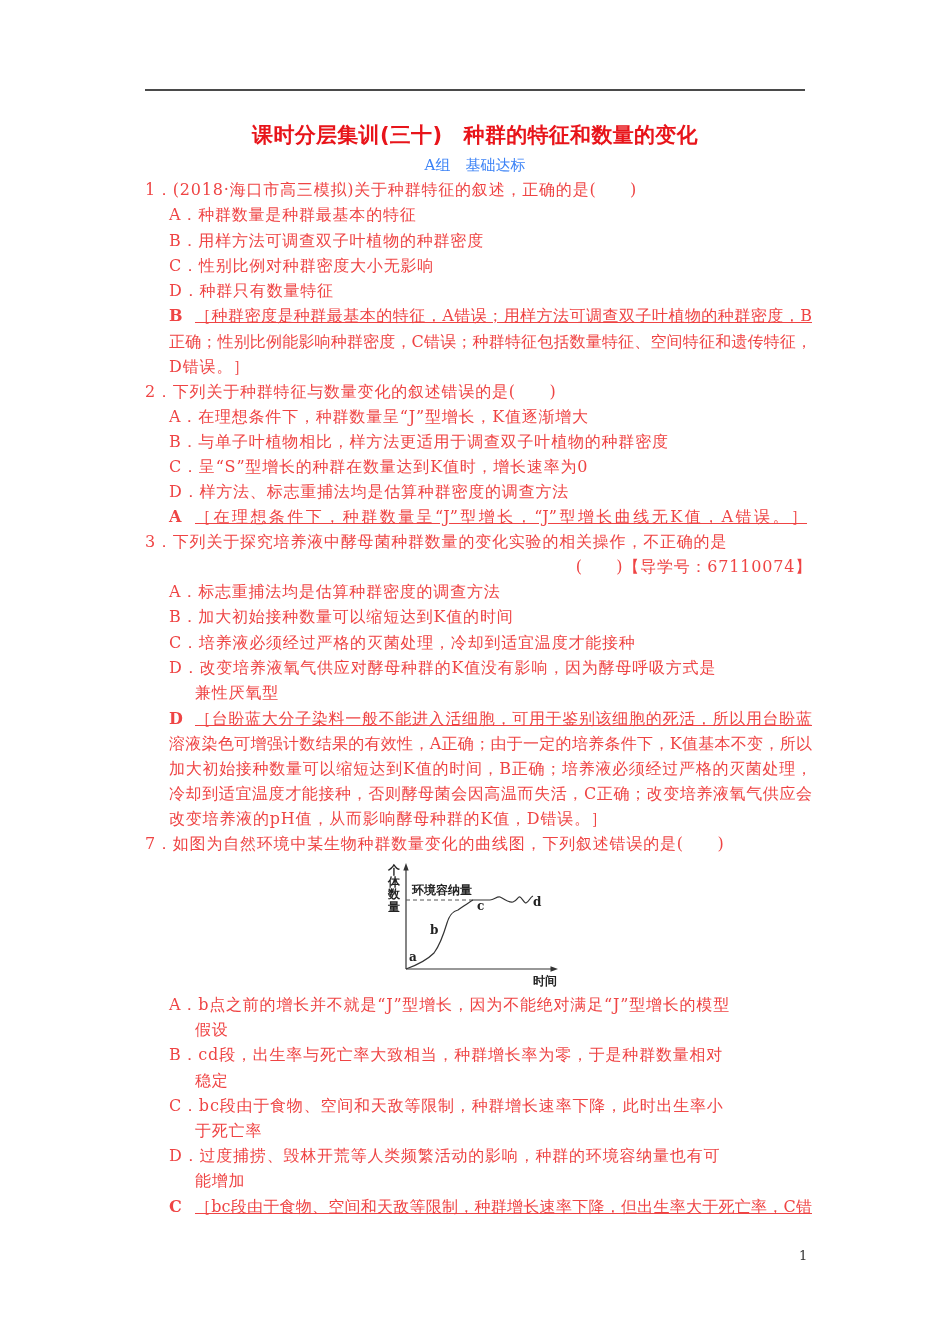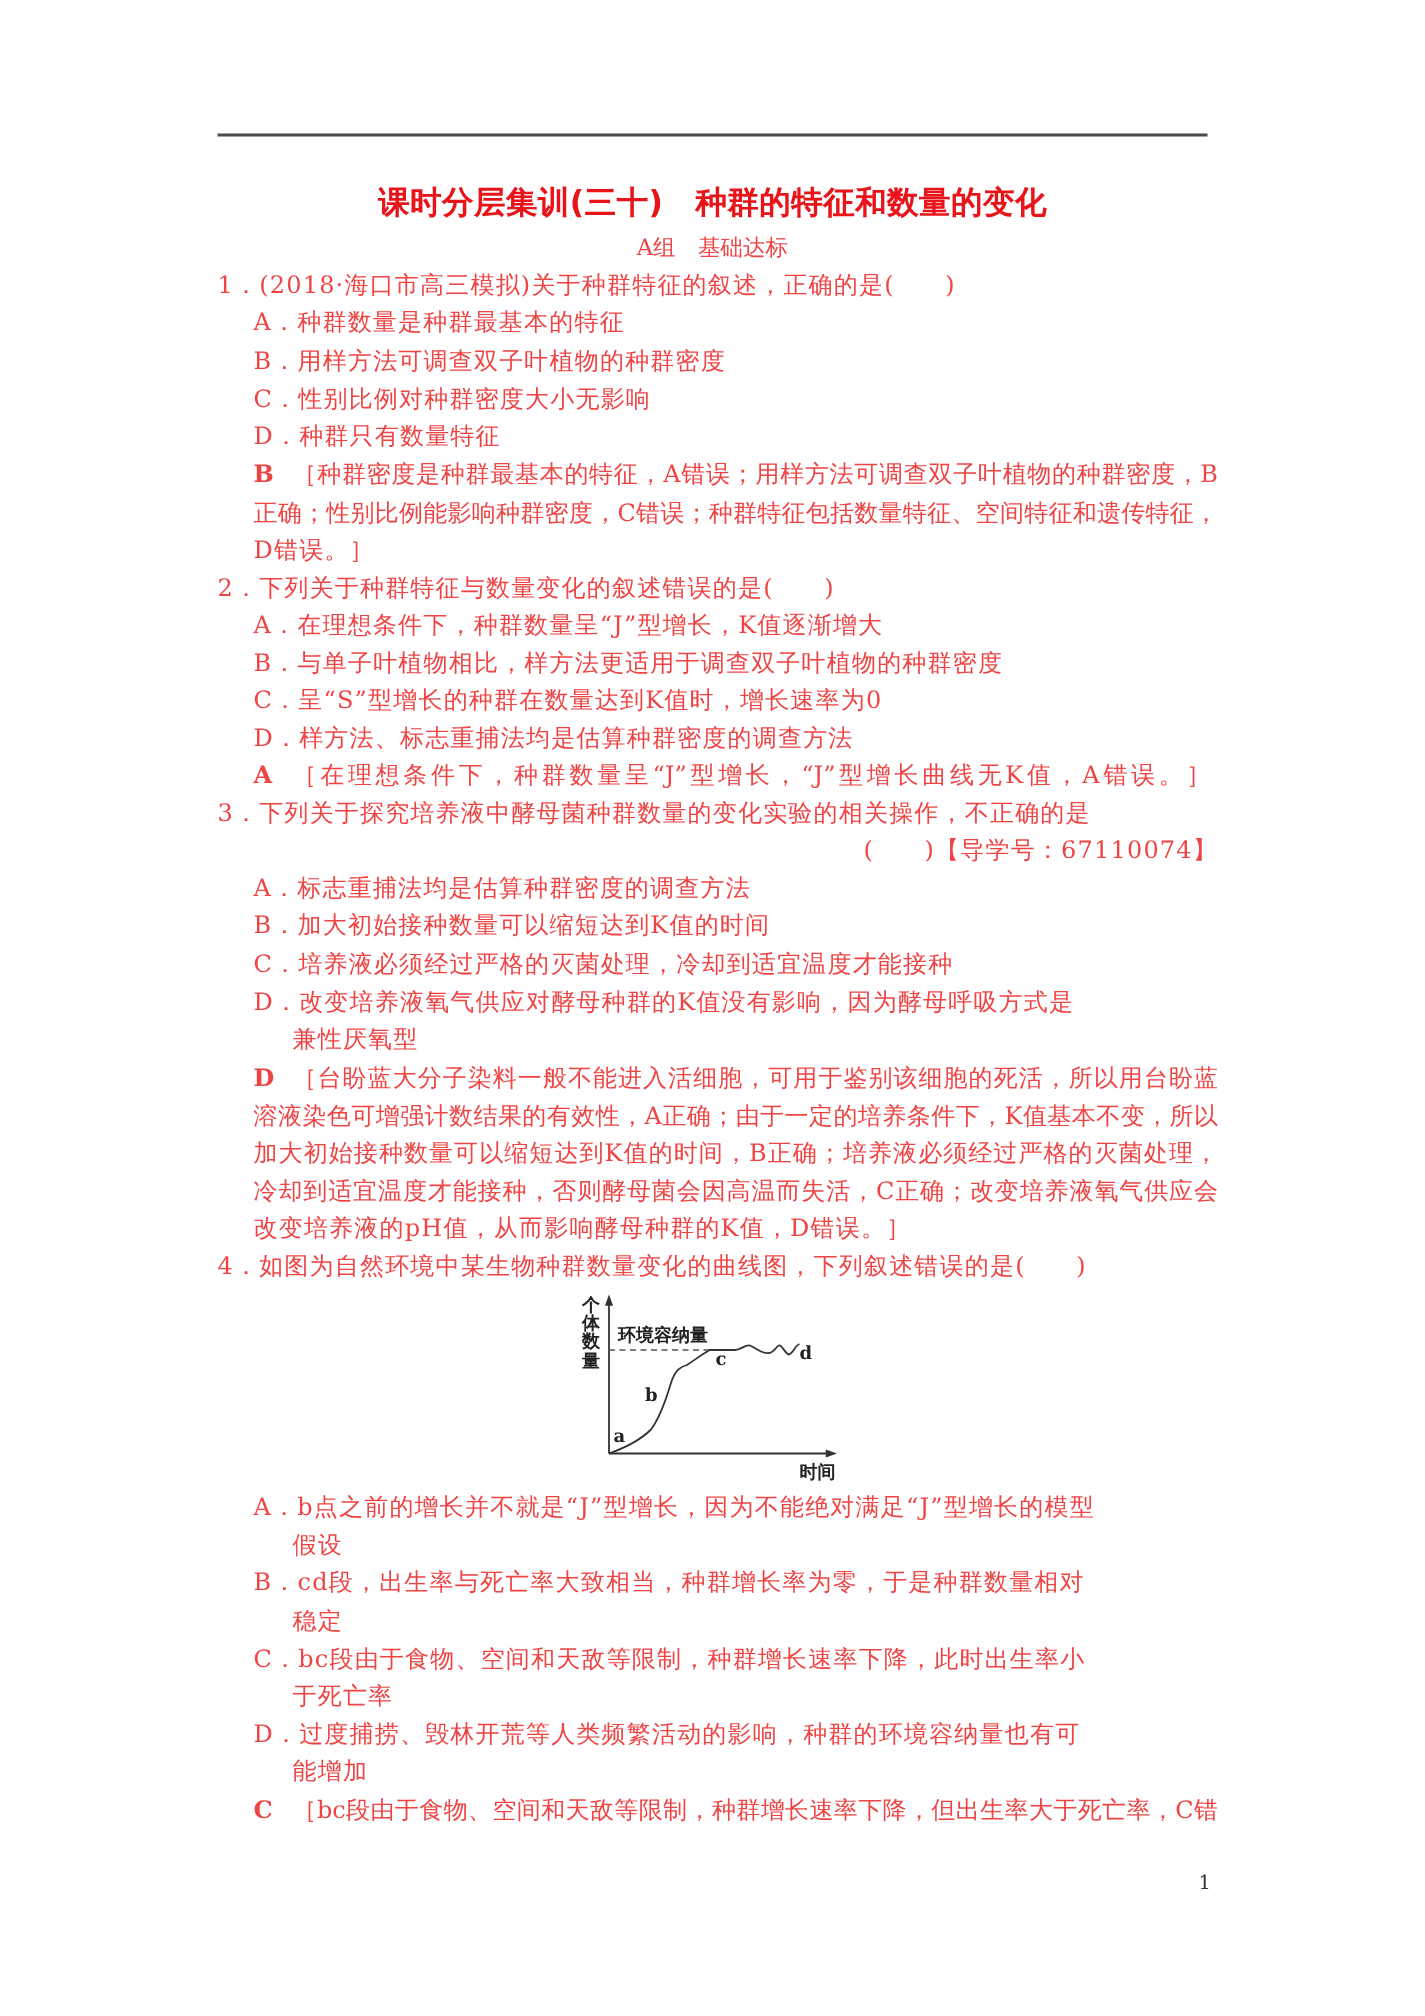--- a/index.html
+++ b/index.html
@@ -3,31 +3,31 @@
 <meta charset="utf-8">
 <style>
   html, body { margin:0; padding:0; background:#ffffff; }
   body { width:950px; height:1344px; position:relative; overflow:hidden;
          font-family:"DejaVu Serif","Liberation Serif",serif; color:#222; }
   .rule { position:absolute; left:145px; top:89px; width:660px; height:2px; background:#4a4a4a; }
   .title { position:absolute; left:0; width:950px; top:121px; text-align:center;
            font-family:"DejaVu Sans","Liberation Sans",sans-serif; font-weight:bold;
            font-size:21px; line-height:28px; color:#e8141a; letter-spacing:0.3px; }
   .subtitle { position:absolute; left:0; width:950px; top:154px; text-align:center;
-              font-size:15px; line-height:22px; color:#ef4444; }
+              font-size:15px; line-height:22px; color:#3b82f6; }
   .ln { position:absolute; left:169px; height:24px; line-height:24px; font-size:16px;
         letter-spacing:0.8px; white-space:nowrap; color:#ef4444; }
   .ln.q { left:145px; }
   .ln.ind2 { left:195px; }
   .ln.full { width:643px; white-space:normal; overflow:hidden; letter-spacing:0;
              text-align:justify; text-align-last:justify; }
   .ln.right { left:auto; right:138px;margin-left:23px; }
   .ans { display:flex; width:643px; letter-spacing:0; white-space:nowrap; }
   .ans .letter { width:26px; flex:none; font-weight:bold; }
-  .ans .txt { flex:1; text-align:justify; text-align-last:justify; overflow:hidden; }
+  .ans .txt { flex:1; text-align:justify; text-align-last:justify; overflow:hidden;text-decoration:underline; }
   .fig { position:absolute; left:370px; top:855px; width:220px; height:140px; }
   .flabel { position:absolute; font-size:12px; font-weight:bold; line-height:12px; color:#222; white-space:nowrap;text-align:right; }
   .flabel.vert { width:12px; white-space:normal; word-break:break-all; line-height:12.2px; }
   .pagenum { position:absolute; left:799px; top:1247px; font-size:13px; line-height:18px; color:#333; }
 </style>
 </head>
 <body>
 
 <div class="rule"></div>
 <div class="title">课时分层集训(三十)　种群的特征和数量的变化</div>
@@ -64,21 +64,21 @@
 <div class="ln ind2" style="top:681px">兼性厌氧型</div>
 <div class="ln ans" style="top:707px">
   <span class="letter">D</span>
   <span class="txt">［台盼蓝大分子染料一般不能进入活细胞，可用于鉴别该细胞的死活，所以用台盼蓝</span>
 </div>
 <div class="ln full" style="top:732px">溶液染色可增强计数结果的有效性，A正确；由于一定的培养条件下，K值基本不变，所以</div>
 <div class="ln full" style="top:757px">加大初始接种数量可以缩短达到K值的时间，B正确；培养液必须经过严格的灭菌处理，</div>
 <div class="ln full" style="top:782px">冷却到适宜温度才能接种，否则酵母菌会因高温而失活，C正确；改变培养液氧气供应会</div>
 <div class="ln" style="top:807px">改变培养液的pH值，从而影响酵母种群的K值，D错误。］</div>
 
-<div class="ln q" style="top:832px">4．如图为自然环境中某生物种群数量变化的曲线图，下列叙述错误的是(　　)</div>
+<div class="ln q" style="top:832px">7．如图为自然环境中某生物种群数量变化的曲线图，下列叙述错误的是(　　)</div>
 
 <svg class="fig" viewBox="0 0 220 140">
   <line x1="36" y1="114" x2="36" y2="13" stroke="#333" stroke-width="1.2"></line>
   <polygon points="36,8 33.3,15.5 38.7,15.5" fill="#333"></polygon>
   <line x1="36" y1="114" x2="182" y2="114" stroke="#333" stroke-width="1.2"></line>
   <polygon points="188,114 180.5,111.3 180.5,116.7" fill="#333"></polygon>
   <line x1="36" y1="45" x2="104" y2="45" stroke="#555" stroke-width="1" stroke-dasharray="4 3"></line>
   <path d="M36,114 C50,109 58,104 64,98 C70,90 74,78 77,68 C80,58 84,56 88,55 C94,51 98,48 103,45 L120,45 C124,45 127,41 130,42 C135,44 138,48 143,47 C147,46 148,41 150,42 C152,43 154,48 156,48 C159,47 160,42 163,41" fill="none" stroke="#333" stroke-width="1.2"></path>
 </svg>
 <div class="flabel vert" style="left:388px; top:864px">个体数量</div>

